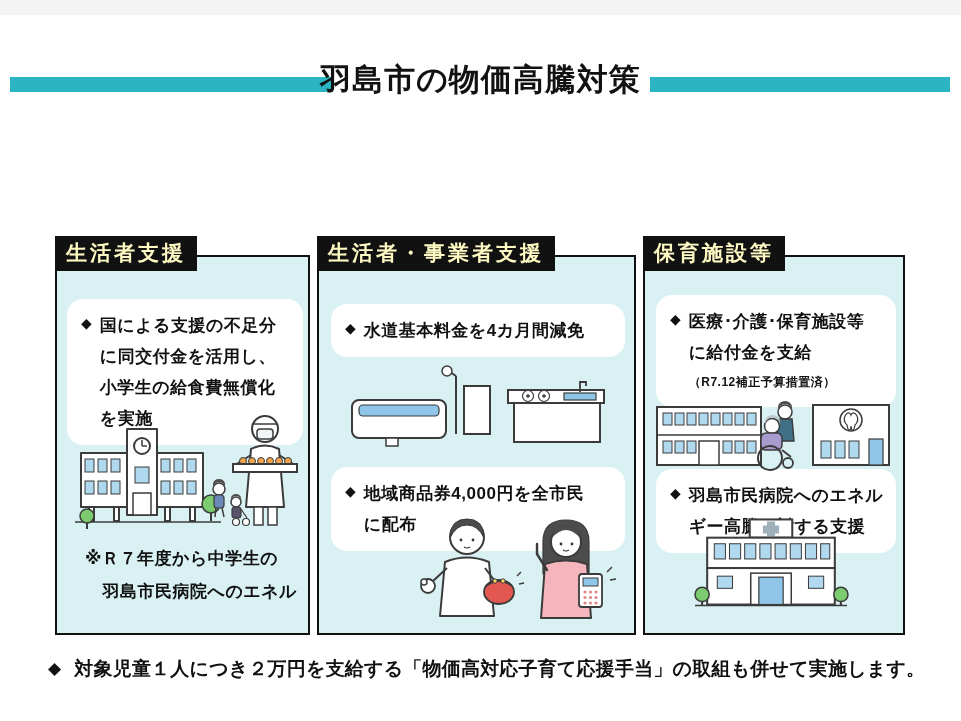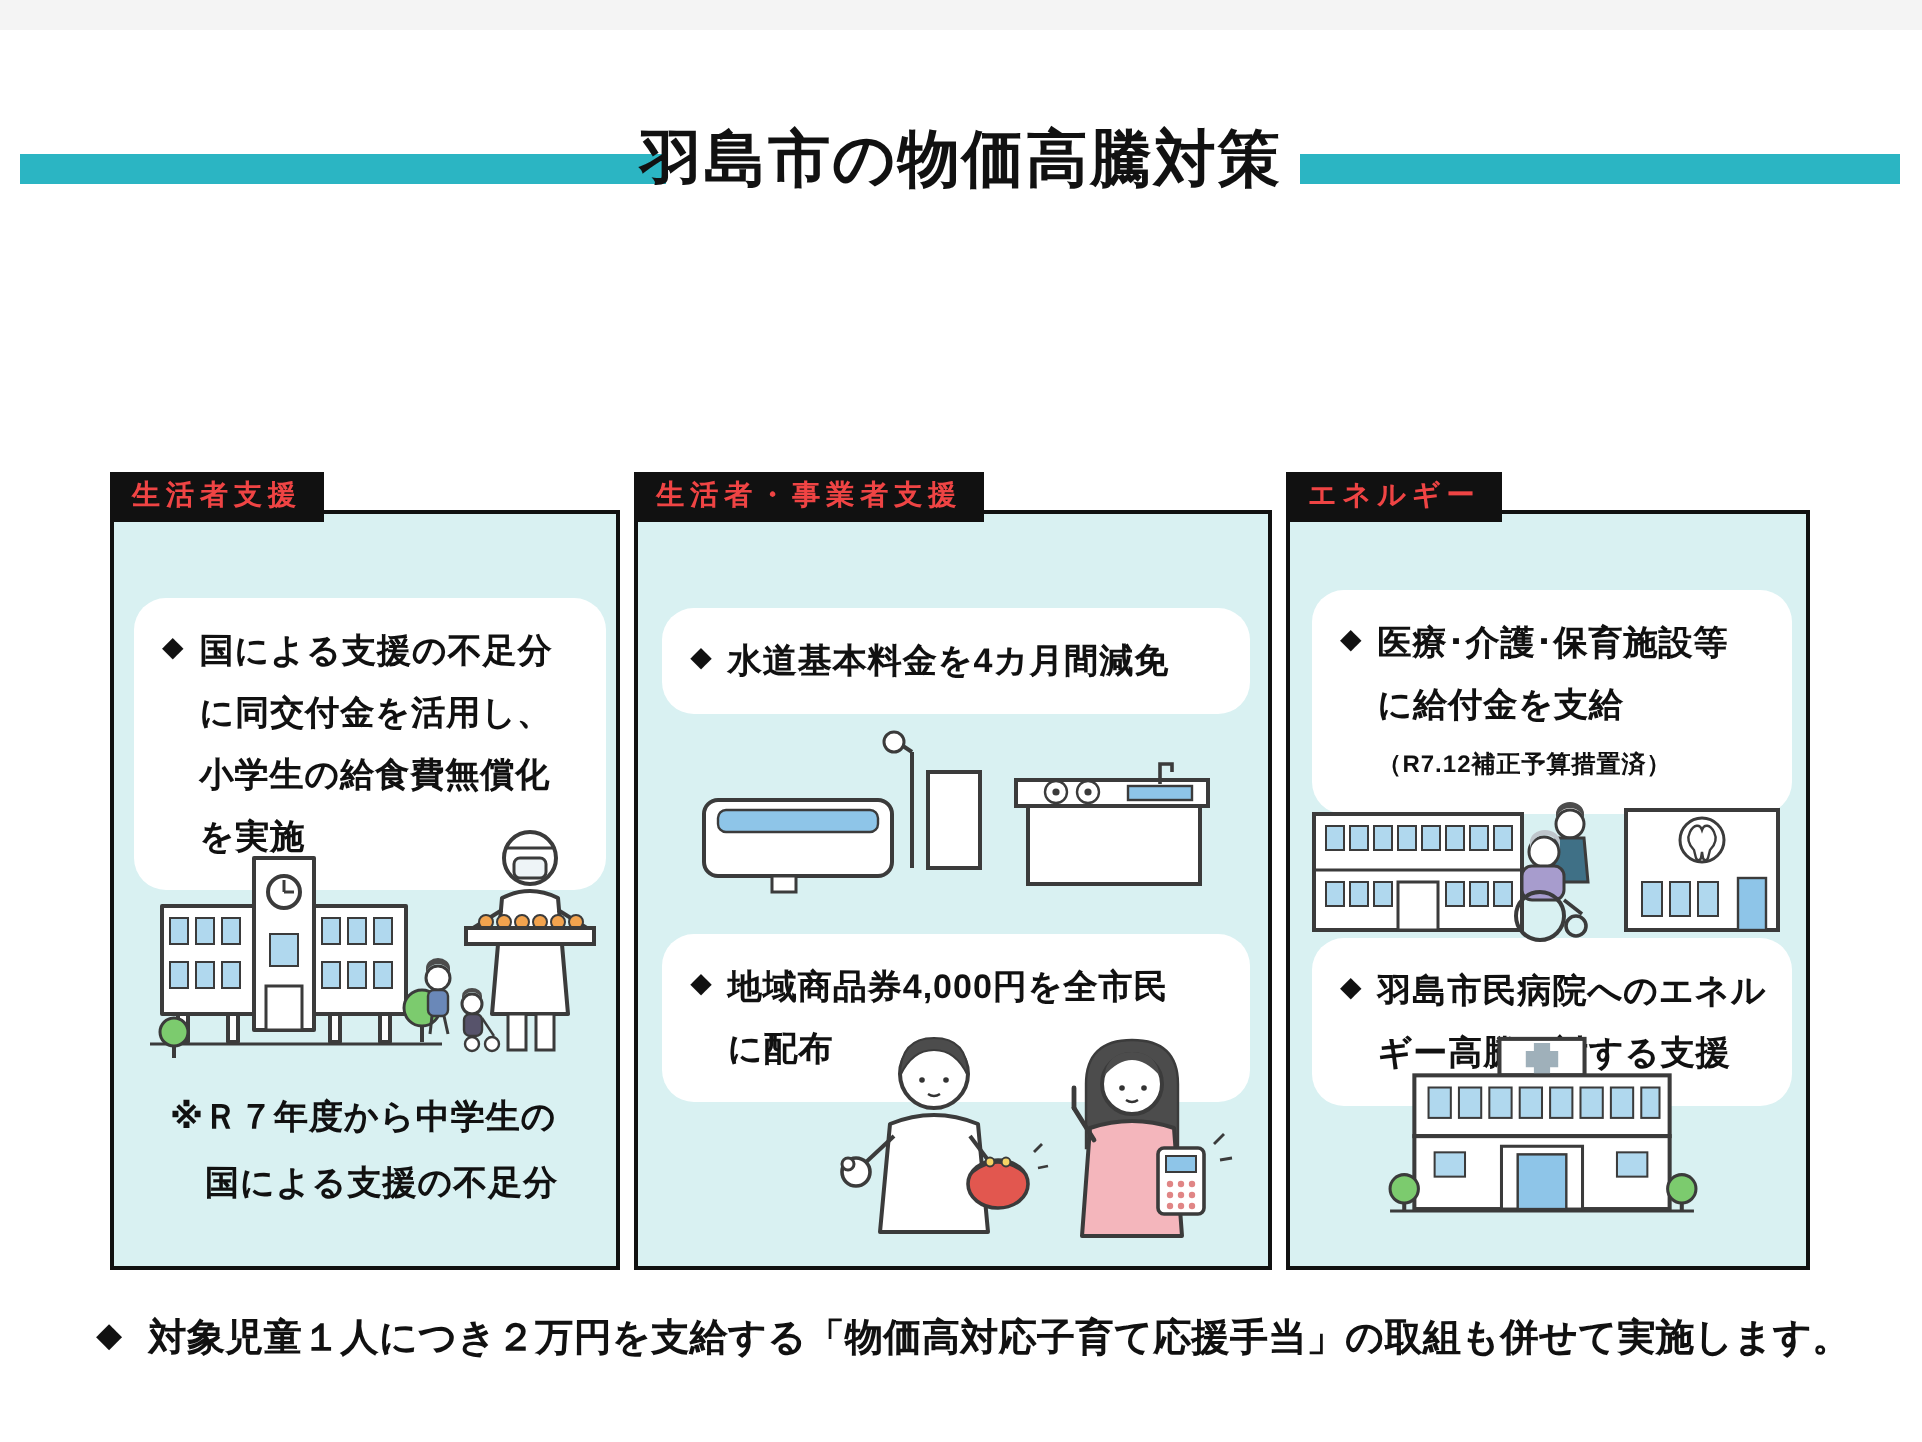--- a/index.html
+++ b/index.html
@@ -30,22 +30,22 @@
   }
   .column {
     position:relative; height:380px;
     border:2px solid #111; background:#d9f1f2;
   }
   .col-1 { width:256px; }
   .col-2 { width:320px; }
   .col-3 { width:263px; }
   .col-header {
     position:absolute; top:-21px; left:-2px;
-    background:#111; color:#ef4444;
-    font-size:14px; font-weight:bold; letter-spacing:3px;
+    background:#111; color:#fef9c3;
+    font-size:21px; font-weight:bold; letter-spacing:3px;
     padding:3px 11px 4px 11px; white-space:nowrap; z-index:3;
   }
   .white-box {
     position:absolute; background:#fff; border-radius:16px;
     padding:11px 12px; z-index:1;
   }
   .bullet { display:flex; }
   .bullet-marker { font-size:14px; margin:6px 8px 0 2px; line-height:1; }
   .bullet-text  { font-size:17px; font-weight:600; line-height:31px;
                   letter-spacing:0.5px; white-space:pre-line; }
@@ -167,21 +167,21 @@
           <circle cx="167" cy="93" r="5" fill="#ffffff" stroke="#3b3b3b" stroke-width="1.5"></circle>
           <path d="M162,92 a5 5 0 0 1 10,0 l0,-3 a5 4 0 0 0 -10,0 z" fill="#4c4c4c"></path>
           <rect x="163" y="98" width="9" height="11" rx="3" fill="#57536b" stroke="#3b3b3b" stroke-width="1.2"></rect>
           <circle cx="167" cy="113" r="3.5" fill="#ffffff" stroke="#3b3b3b" stroke-width="1.2"></circle>
           <circle cx="177" cy="113" r="3.5" fill="#ffffff" stroke="#3b3b3b" stroke-width="1.2"></circle>
           <line x1="172" y1="100" x2="178" y2="109" stroke="#3b3b3b" stroke-width="1.2"></line>
         </g>
       </svg>
 
       <div class="col-note">※Ｒ７年度から中学生の
-　国による支援の不足分</div>
+　羽島市民病院へのエネル</div>
     </section>
 
     <section class="column col-2">
       <div class="col-header">生活者・事業者支援</div>
 
       <div class="white-box c2-b1">
         <div class="bullet">
           <span class="bullet-marker">◆</span>
           <div>
               <div class="bullet-text">水道基本料金を4カ月間減免</div>
@@ -263,21 +263,21 @@
               <circle cx="173.5" cy="93" r="1.6"></circle>
               <circle cx="179" cy="93" r="1.6"></circle>
           </g>
           <line x1="190" y1="62" x2="195" y2="57" stroke="#3b3b3b" stroke-width="1.4"></line>
           <line x1="193" y1="70" x2="199" y2="69" stroke="#3b3b3b" stroke-width="1.4"></line>
         </g>
       </svg>
     </section>
 
     <section class="column col-3">
-      <div class="col-header">エネルギー</div>
+      <div class="col-header">保育施設等</div>
 
       <div class="white-box c3-b1">
         <div class="bullet">
           <span class="bullet-marker">◆</span>
           <div>
             <div class="bullet-text">医療･介護･保育施設等
 に給付金を支給</div>
             <div class="bullet-sub">（R7.12補正予算措置済）</div>
           </div>
         </div>

